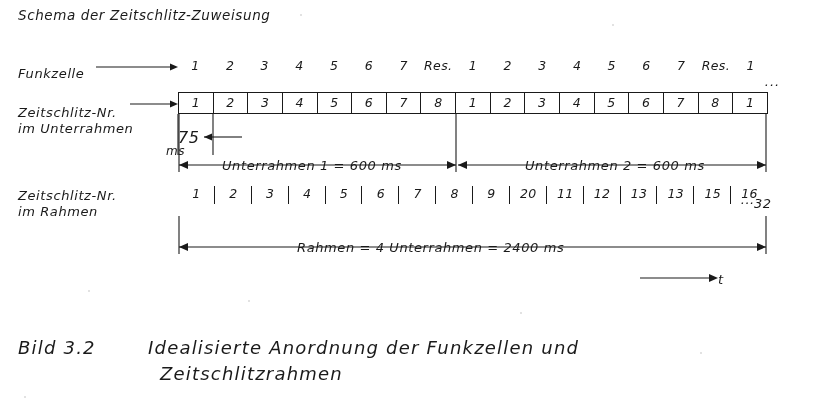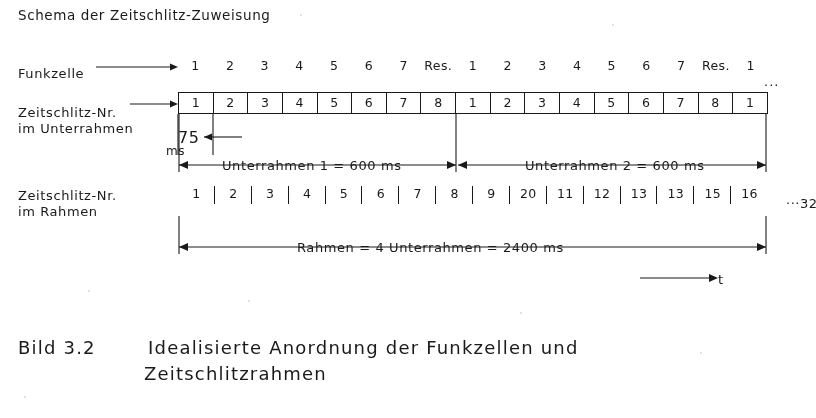--- a/index.html
+++ b/index.html
@@ -13,20 +13,21 @@
     position: relative;
     font-family: "DejaVu Sans", sans-serif;
     color: #1a1a1a;
     overflow: hidden;
   }
   .canvas {
     position: absolute;
     left: 0; top: 0;
     width: 816px;
     height: 418px;
+    font-style: italic;
   }
 
   
   .txt {
     position: absolute;
     white-space: pre;
     font-size: 13px;
     letter-spacing: 0.6px;
     line-height: 15px;
   }
@@ -75,37 +76,36 @@
   }
   #label-dots-top {
     left: 764px; top: 78px;
     font-size: 13px;
     letter-spacing: 1px;
   }
   #label-dots-frame {
     left: 740px; top: 196px;
     font-size: 13px;
     letter-spacing: 0.5px;
-    margin-left: 46px;
   }
 
   
   #caption-label {
     left: 18px; top: 340px;
     font-size: 18px;
     letter-spacing: 1.2px;
   }
   #caption-line1 {
     left: 148px; top: 340px;
     font-size: 18px;
     letter-spacing: 1.2px;
     text-align: center;
   }
   #caption-line2 {
-    left: 144px; top: 366px;
+    left: 160px; top: 366px;
     font-size: 18px;
     letter-spacing: 1.2px;
   }
 
   
   .strip {
     position: absolute;
     box-sizing: border-box;
   }
   #cell-row {

